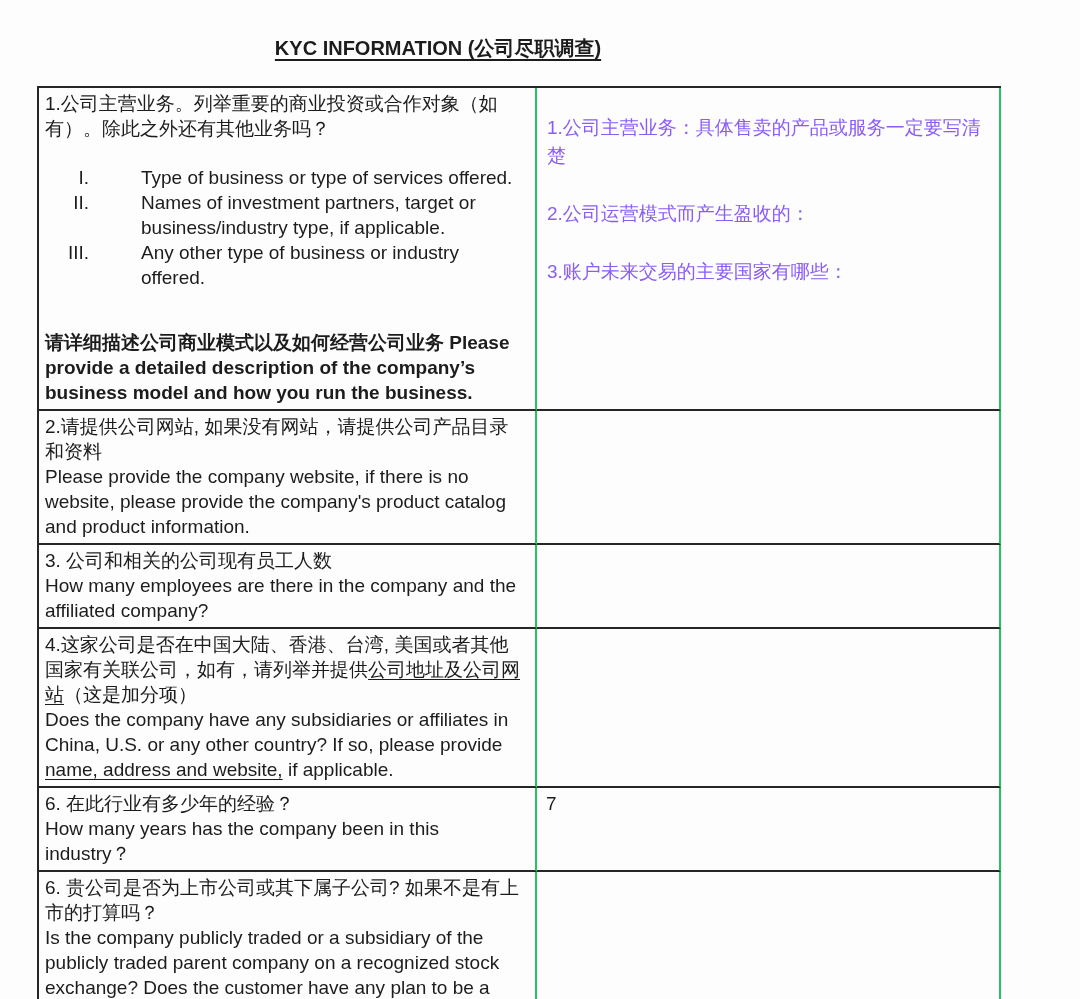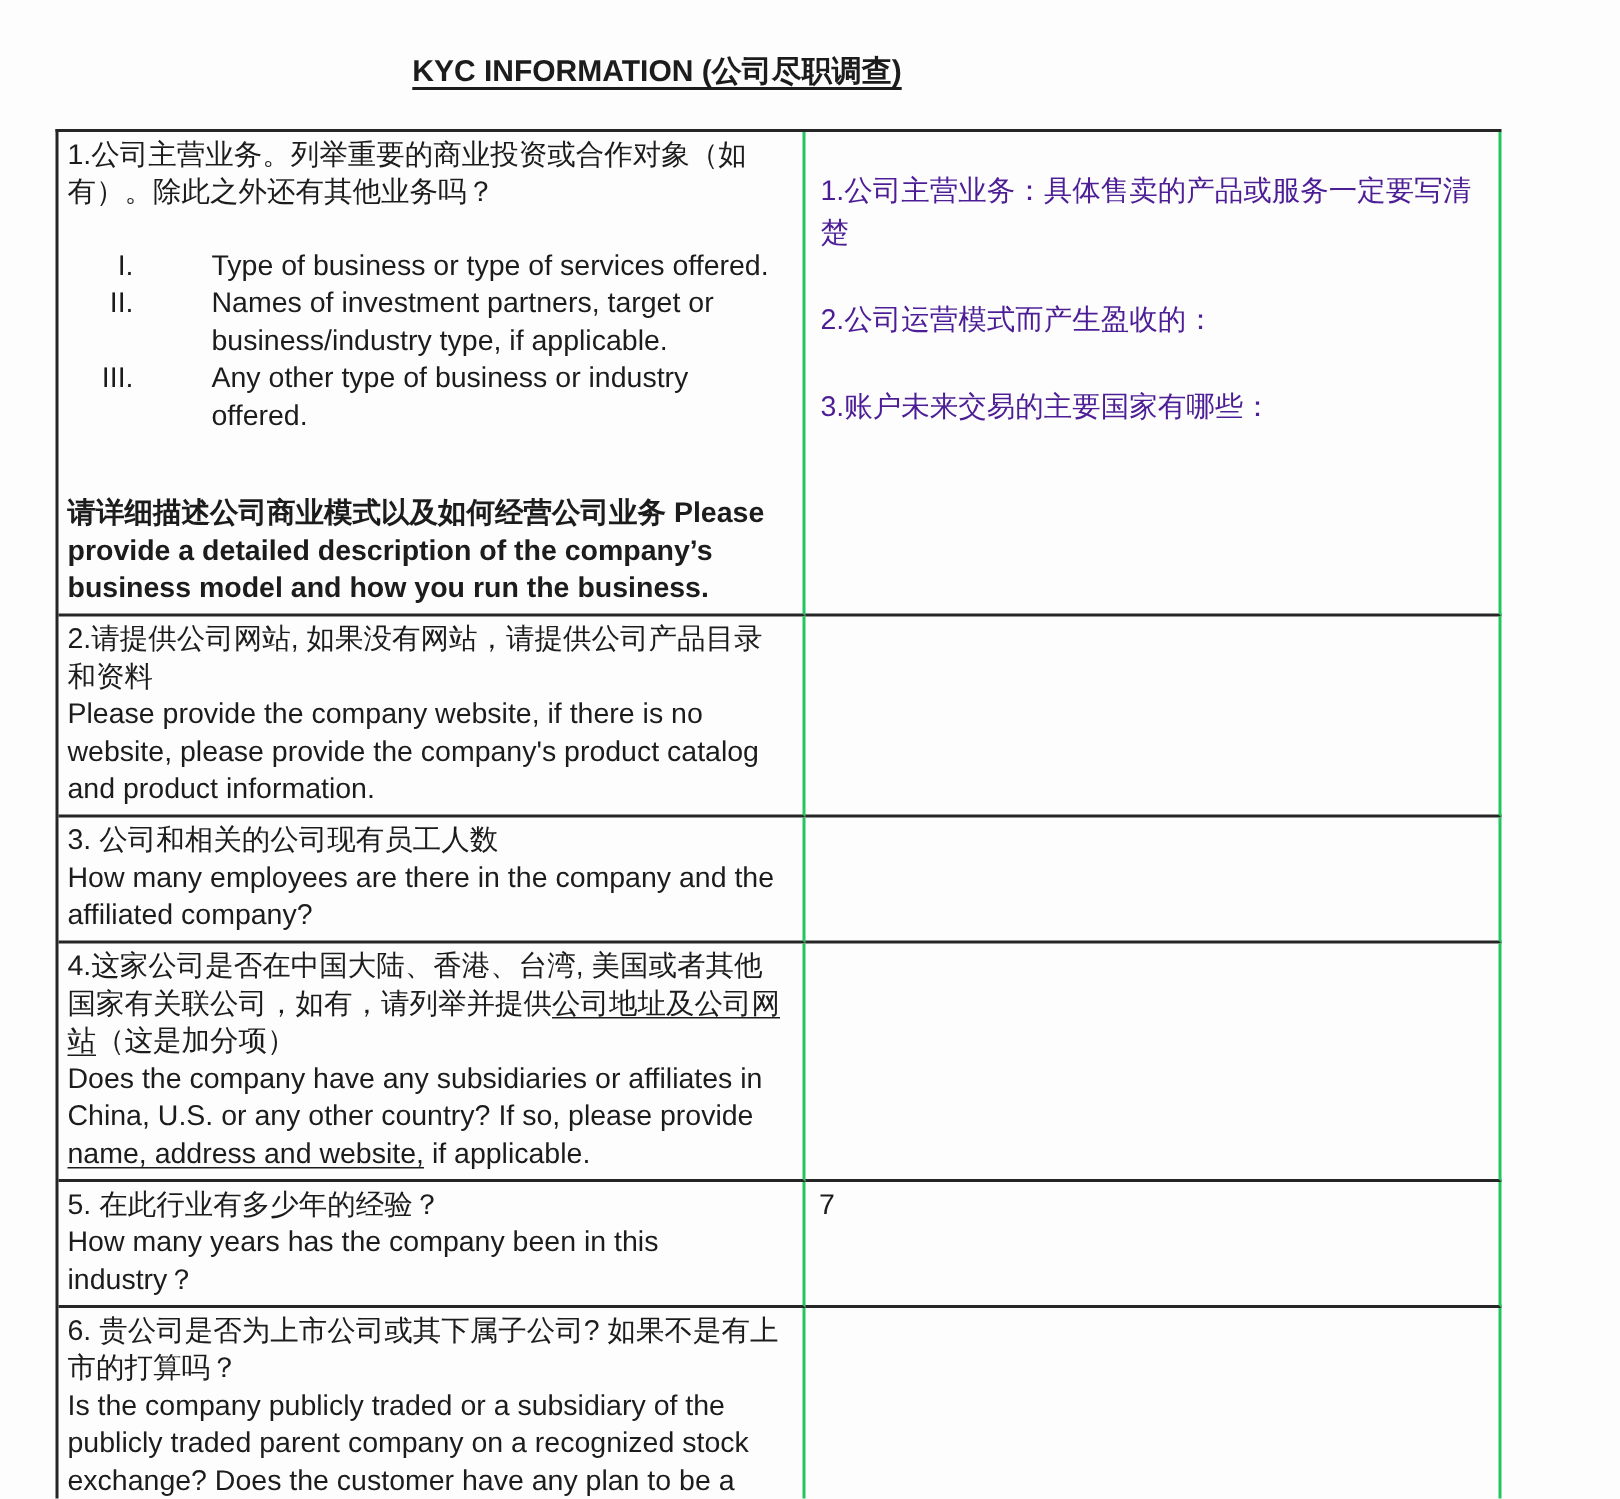--- a/index.html
+++ b/index.html
@@ -30,21 +30,21 @@
   .a-cell{flex:1;}
   .r1{min-height:282px;} .r2{min-height:124px;} .r3{min-height:84px;}
   .r4{min-height:147px;} .r5{min-height:53px;} .r6{min-height:149px;}
   p{margin:0;}
   .gap-after{margin-bottom:24px;}
   .li{display:flex;}
   .li-num{flex:0 0 44px;text-align:right;}
   .li-txt{flex:1;padding-left:52px;}
   .outro{margin-top:40px;font-weight:bold;}
   .notes{padding:26px 10px 0 10px;}
-  .note{color:#4c1d95;line-height:28px;margin:0 0 30px 0;}
+  .note{color:#8b5cf6;line-height:28px;margin:0 0 30px 0;}
   .u{text-decoration:underline;text-underline-offset:3px;}
   .ans{padding-left:9px;}
 </style>
 </head>
 <body>
 
 <div class="doc-title">KYC INFORMATION (公司尽职调查)</div>
 
 <div class="kyc-table">
 
@@ -91,21 +91,21 @@
   <div class="t-row r4">
     <div class="cell q-cell">
       <p><span>4.这家公司是否在中国大陆、香港、台湾, 美国或者其他国家有关联公司，如有，请列举并提供</span><span class="u">公司地址及公司网站</span><span>（这是加分项）</span></p>
       <p><span>Does the company have any subsidiaries or affiliates in China, U.S. or any other country? If so, please provide </span><span class="u">name, address and website,</span><span> if applicable.</span></p>
     </div>
     <div class="cell a-cell ans"></div>
   </div>
 
   <div class="t-row r5">
     <div class="cell q-cell">
-      <p>5. 在此行业有多少年的经验？</p>
+      <p>6. 在此行业有多少年的经验？</p>
       <p>How many years has the company been in this industry？</p>
     </div>
     <div class="cell a-cell ans">7</div>
   </div>
 
   <div class="t-row r6">
     <div class="cell q-cell">
       <p>6. 贵公司是否为上市公司或其下属子公司? 如果不是有上市的打算吗？</p>
       <p>Is the company publicly traded or a subsidiary of the publicly traded parent company on a recognized stock exchange? Does the customer have any plan to be a publicly traded company?</p>
     </div>

